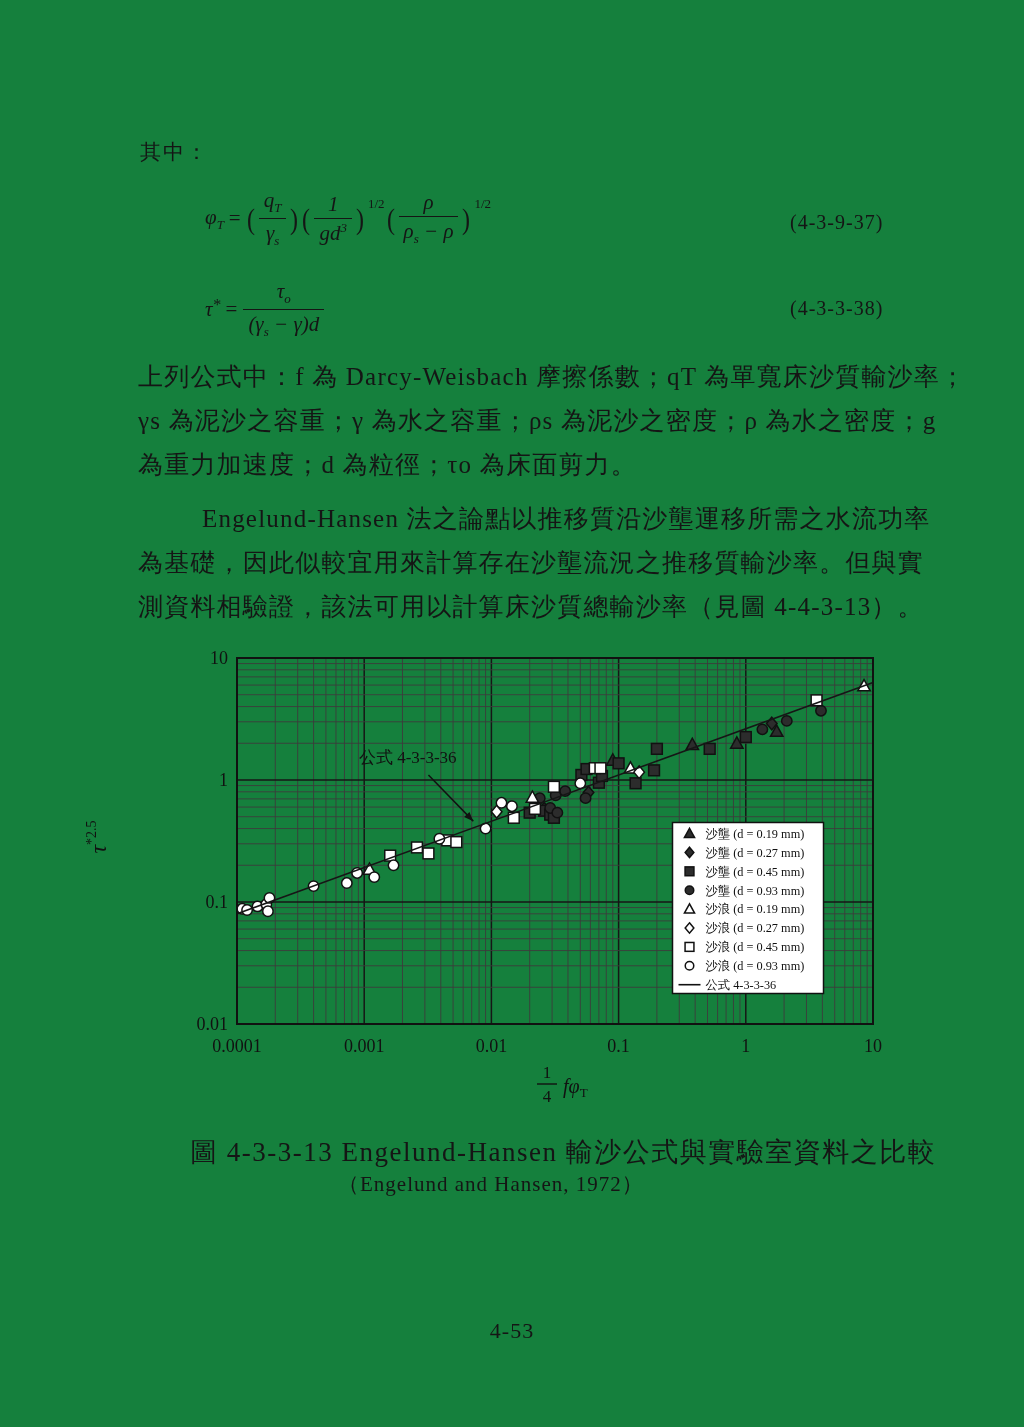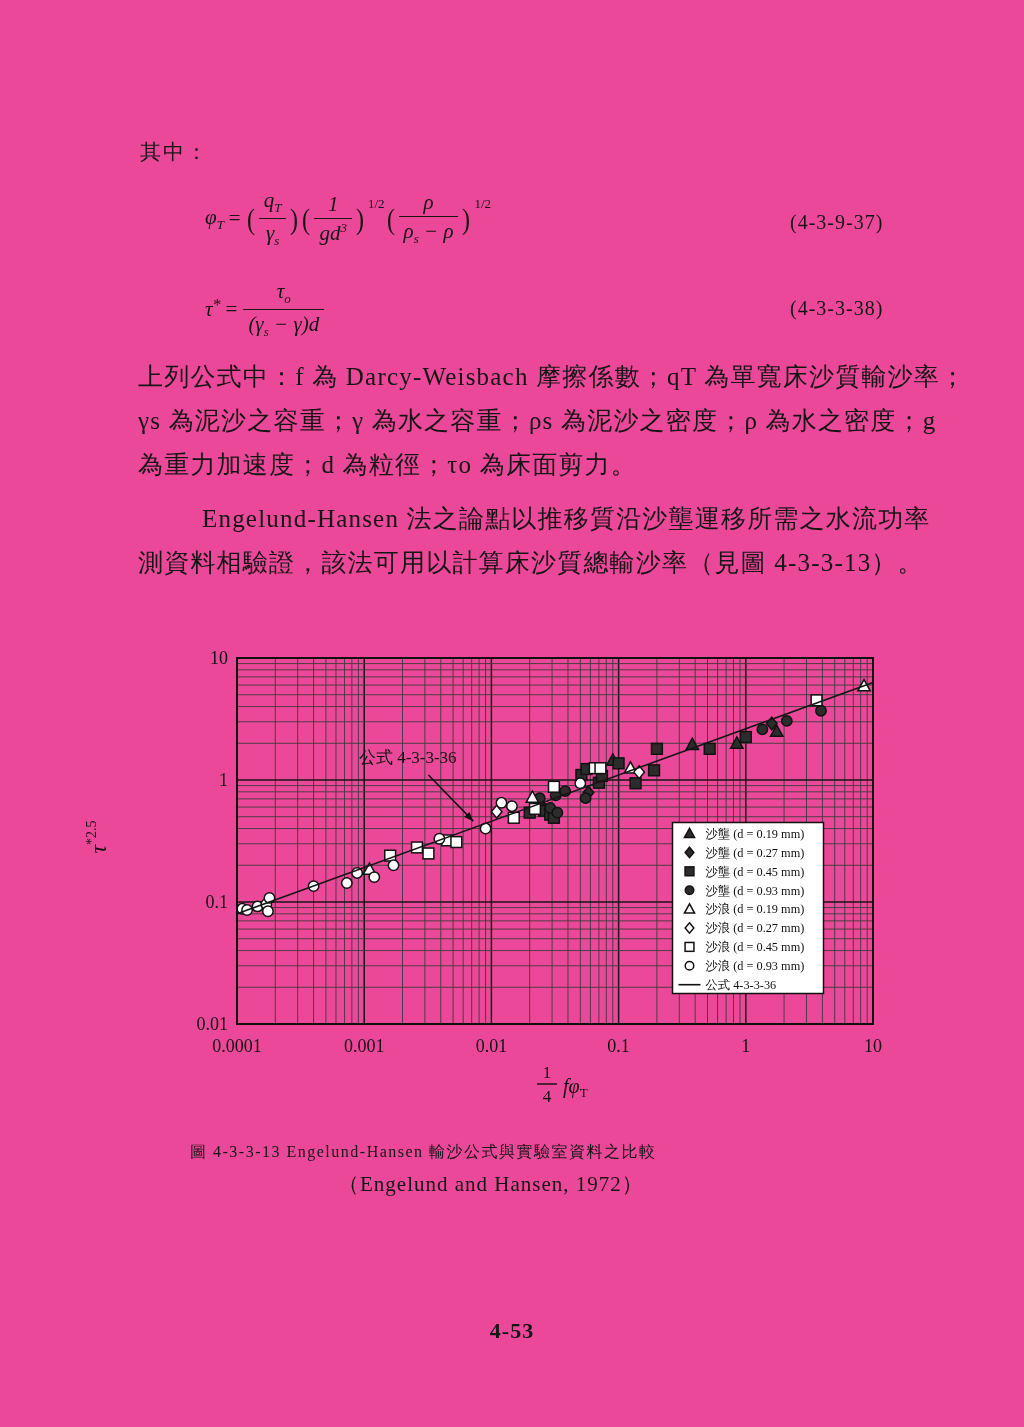--- a/index.html
+++ b/index.html
@@ -1,36 +1,36 @@
 <!DOCTYPE html>
 <html><head>
 <meta charset="utf-8">
 <style>
   html,body{margin:0;padding:0;background:#e8e8e8;}
-  .page{position:relative;width:1024px;height:1427px;background:#ec4899;margin:0 auto;
+  .page{position:relative;width:1024px;height:1427px;background:#15803d;margin:0 auto;
         font-family:"Liberation Serif","DejaVu Serif",serif;color:#151515;overflow:hidden;}
   .abs{position:absolute;}
   .lead{font-size:21px;letter-spacing:2px;}
   .eq{display:flex;align-items:center;gap:2px;font-size:21px;font-style:italic;}
   .eq .op{font-style:normal;padding:0 3px;}
   .paren{font-size:30px;font-style:normal;font-weight:400;transform:scaleX(.8);}
   .frac{display:inline-block;vertical-align:middle;text-align:center;margin:0 1px;line-height:1.15;}
   .frac .num{display:block;padding:0 5px 2px;border-bottom:1.6px solid #151515;}
   .frac .den{display:block;padding:2px 5px 0;}
   sub.vs{font-size:13px;font-style:italic;}
   sup.ss{font-size:13px;}
   .exp{font-size:13px;font-style:normal;position:relative;top:-15px;left:1px;}
   .star{font-size:16px;position:relative;top:-6px;}
   .eqnum{font-size:20px;font-style:normal;letter-spacing:1px;}
   .para{width:798px;font-size:25px;line-height:44px;letter-spacing:1.2px;}
   .para .pline{white-space:nowrap;}
   .indent .pline:first-child{text-indent:64px;}
-  .cap1{font-size:16px;letter-spacing:1.5px;margin-top:8px;}
+  .cap1{font-size:27px;letter-spacing:1.5px;}
   .cap2{font-size:21px;letter-spacing:1px;}
-  .pagenum{width:1024px;text-align:center;font-size:22px;letter-spacing:1px;font-weight:bold;}
+  .pagenum{width:1024px;text-align:center;font-size:22px;letter-spacing:1px;}
 </style>
 </head>
 <body>
 
 <div class="page">
 
   <div class="abs lead" style="left:140px;top:138px;">其中：</div>
 
   <div class="abs eq" style="left:205px;top:188px;">
     <span><span>φ</span><sub class="vs">T</sub></span>
@@ -69,21 +69,22 @@
   <div class="abs eqnum" style="left:790px;top:297px;">(4-3-3-38)</div>
 
   <div class="abs para" style="left:138px;top:355px;">
     <div class="pline">上列公式中：f 為 Darcy-Weisbach 摩擦係數；qT 為單寬床沙質輸沙率；</div>
     <div class="pline">γs 為泥沙之容重；γ 為水之容重；ρs 為泥沙之密度；ρ 為水之密度；g</div>
     <div class="pline">為重力加速度；d 為粒徑；τo 為床面剪力。</div>
   </div>
 
   <div class="abs para indent" style="left:138px;top:497px;">
     <div class="pline">Engelund-Hansen 法之論點以推移質沿沙壟運移所需之水流功率</div>
-    <div class="pline">測資料相驗證，該法可用以計算床沙質總輸沙率（見圖 4-3-3-13）。</div>
+    <div class="pline">為基礎，因此似較宜用來計算存在沙壟流況之推移質輸沙率。但與實</div>
+    <div class="pline">測資料相驗證，該法可用以計算床沙質總輸沙率（見圖 4-4-3-13）。</div>
   </div>
 
   <svg class="abs" style="left:0;top:630px;" width="1024" height="500" viewBox="0 0 1024 500">
       <g>
         <line x1="237" y1="28" x2="237" y2="394" stroke="#161616" stroke-width="1.5"></line>
         <line x1="275.29101544845844" y1="28" x2="275.29101544845844" y2="394" stroke="#3c3c3c" stroke-width="0.9"></line>
         <line x1="297.6898236003411" y1="28" x2="297.6898236003411" y2="394" stroke="#3c3c3c" stroke-width="0.9"></line>
         <line x1="313.5820308969168" y1="28" x2="313.5820308969168" y2="394" stroke="#3c3c3c" stroke-width="0.9"></line>
         <line x1="325.9089845515416" y1="28" x2="325.9089845515416" y2="394" stroke="#3c3c3c" stroke-width="0.9"></line>
         <line x1="335.9808390487995" y1="28" x2="335.9808390487995" y2="394" stroke="#3c3c3c" stroke-width="0.9"></line>

